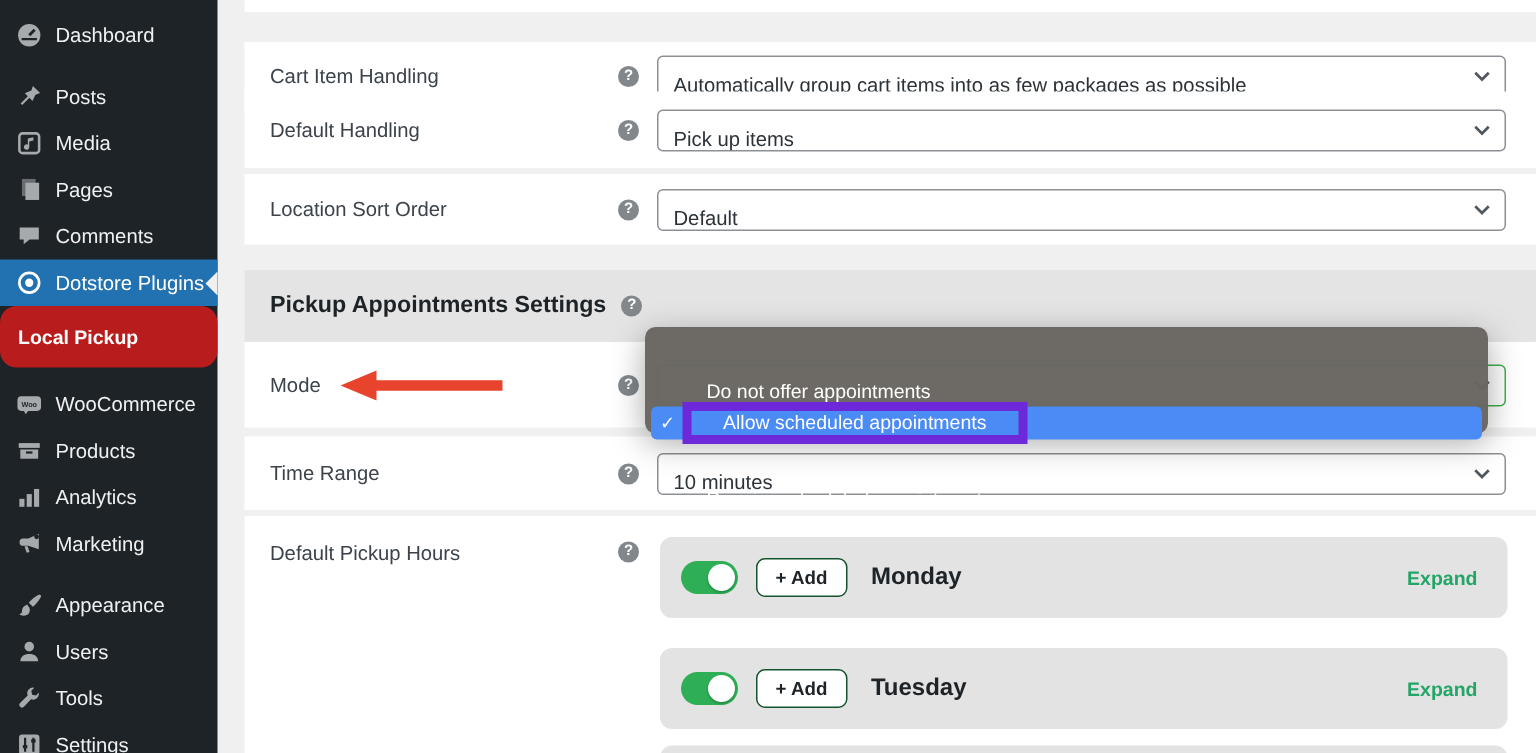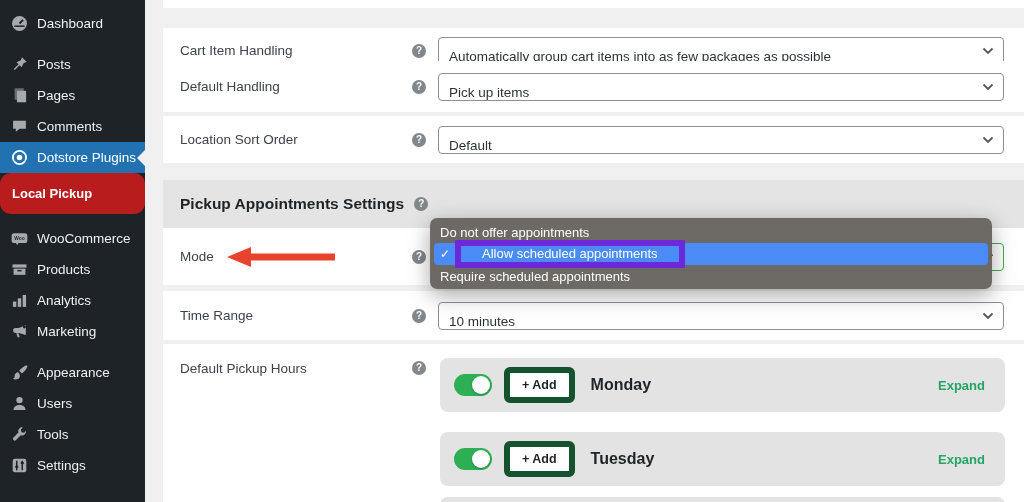--- a/index.html
+++ b/index.html
@@ -65,21 +65,21 @@
   #section-header .title { font-size:15.5px; font-weight:bold; color:#1d2327; margin-right:10px; }
   
   .anno-arrow { position:absolute; left:47px; top:50%; transform:translateY(-50%); }
   
   #dropdown-popup {
     position:absolute; left:285px; top:218px; width:562px; height:71px;
     background:rgba(104,101,96,0.97); border-radius:7px; z-index:20;
     box-shadow:0 6px 22px rgba(0,0,0,0.35); padding-top:3px;
     font-size:13px; color:#fff;
   }
-  .popup-option { height:22px; display:flex; align-items:center; padding-left:10px; cursor:pointer; }
+  .popup-option { height:22px; display:flex; align-items:center; padding-left:41px; cursor:pointer;margin-top:28px; }
   .popup-option.selected {
     background:#4a8bf5; border-radius:4px; margin:0 4px; padding-left:0;
     position:relative;
   }
   .popup-option.selected .check { position:absolute; left:6px; font-size:12px; color:#fff; }
   .anno-box {
     display:inline-block; margin-left:21px; padding:0 21px;
     border:6px solid #6d28d9; line-height:16px;
   }
   
@@ -91,21 +91,21 @@
     display:flex; align-items:center; padding:0 20px 0 14px;
   }
   .day-card.gap1 { margin-bottom:20px; }
   .day-card.gap2 { margin-bottom:11px; }
   .toggle { width:38px; height:22px; border-radius:11px; background:#2eaf55; position:relative; flex:none; cursor:pointer; }
   .toggle .knob {
     position:absolute; right:2px; top:2px; width:18px; height:18px;
     border-radius:50%; background:#fff; box-shadow:0 1px 2px rgba(0,0,0,0.25);
   }
   .add-btn {
-    margin-left:12px; background:#fff; border:6px solid #14532d; border-radius:6px;
+    margin-left:12px; background:#fff; border:1px solid #14532d; border-radius:6px;
     padding:5px 12px; font-size:12.5px; font-weight:600; color:#1d2327;
     font-family:"Liberation Sans", sans-serif; cursor:pointer;
   }
   .day-name { margin-left:16px; font-size:16px; font-weight:600; color:#1d2327;text-align:center; }
   .expand-link { margin-left:auto; font-size:13px; font-weight:600; color:#23a567; cursor:pointer; }
 </style>
 </head>
 <body>
 
 <div id="sidebar">
@@ -125,20 +125,29 @@
 
   <div class="menu-item">
     <span class="mi">
       <svg width="17" height="17" viewBox="0 0 16 16" fill="currentColor">
           <path d="M10.3 1.2l4.5 4.5-2.9 1-1.9 3.9-1.9-1.9L3.6 13.2l-1-1 4.5-4.5-1.9-1.9 4.1-1.7z"></path>
         </svg>
     </span>
       <span>Posts</span>
   </div>
 
+  <div class="menu-item">
+    <span class="mi">
+      <svg width="17" height="17" viewBox="0 0 16 16">
+          <rect x="1.8" y="1.8" width="12.4" height="12.4" rx="2" fill="none" stroke="currentColor" stroke-width="1.6"></rect>
+          <path d="M10.6 4.2L7.1 5v3.9a1.7 1.7 0 1 0 .9 1.5V6.9l2.6-.6z" fill="currentColor"></path>
+        </svg>
+    </span>
+      <span>Media</span>
+  </div>
 
   <div class="menu-item">
     <span class="mi">
       <svg width="17" height="17" viewBox="0 0 16 16" fill="currentColor">
           <rect x="3.4" y="1.2" width="8.6" height="10.8" opacity="0.55"></rect>
           <rect x="5.6" y="3.6" width="8.6" height="10.8"></rect>
         </svg>
     </span>
       <span>Pages</span>
   </div>

